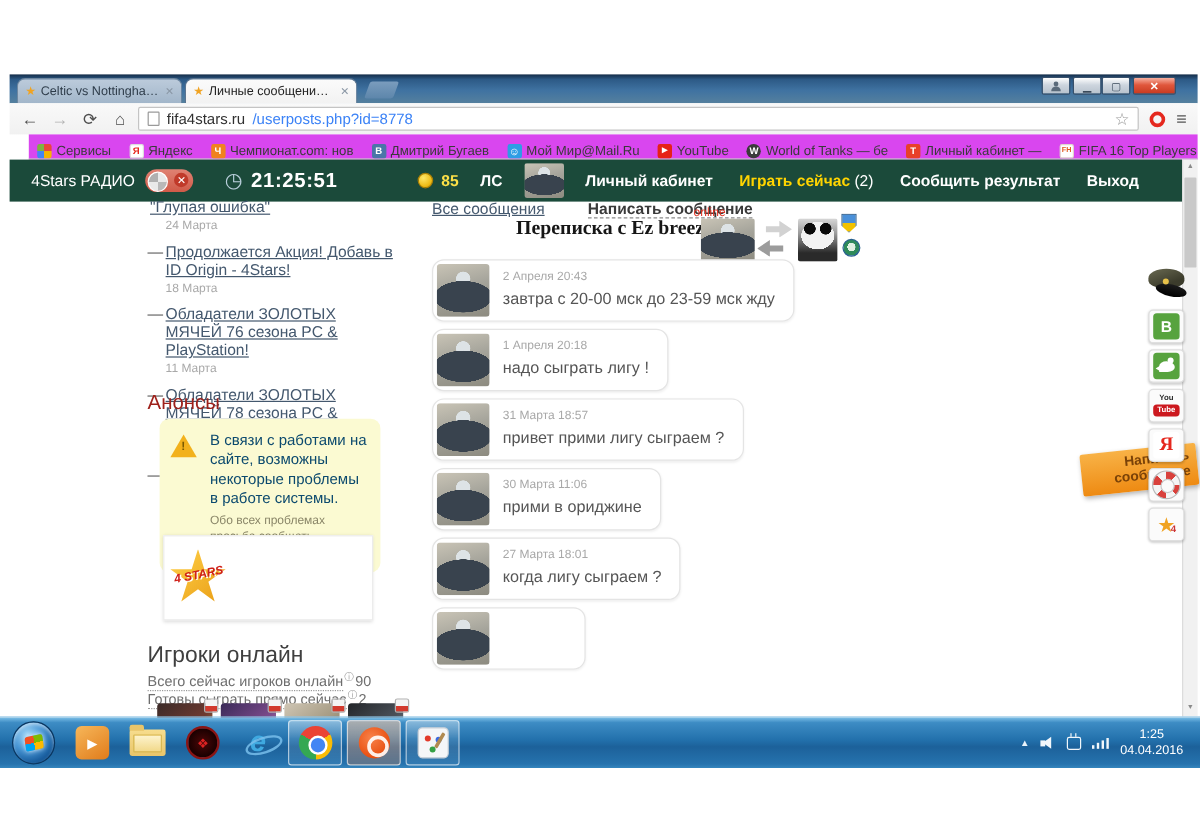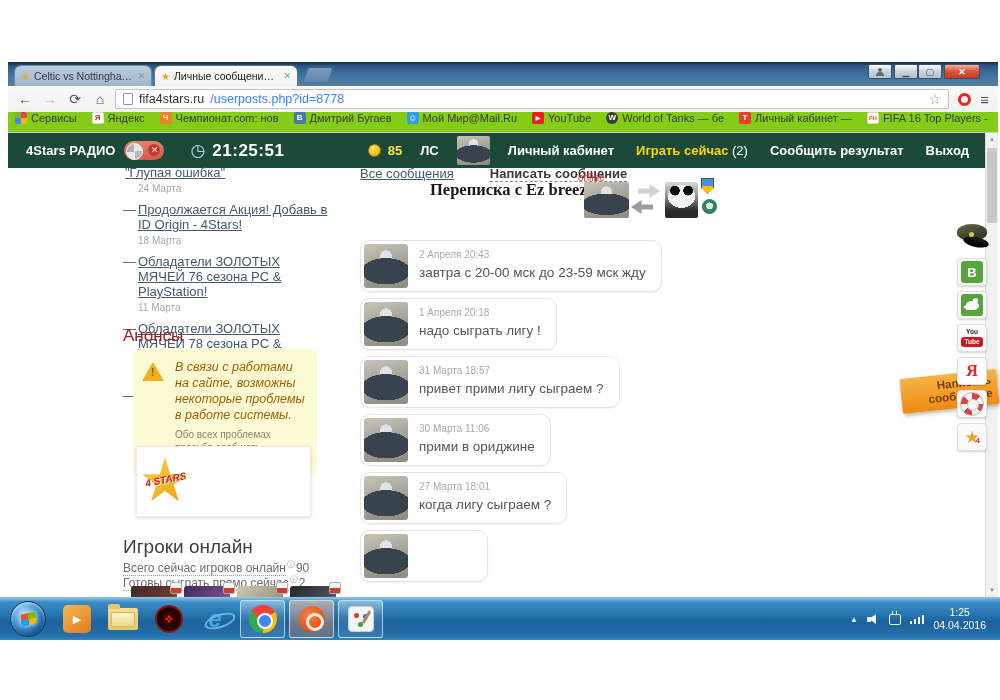--- a/index.html
+++ b/index.html
@@ -34,57 +34,57 @@
   .navbtn{font-size:14px;color:#4d4d4d;width:20px;text-align:center;line-height:1;}
   .navbtn.fwd{color:#b3b3b3;}
   .urlbox{flex:1;height:20px;background:#fff;border:1px solid #c4c4c4;border-radius:2px;display:flex;align-items:center;padding:0 7px;gap:6px;font-size:12.5px;}
   .pageico{width:10px;height:12px;border:1px solid #9a9a9a;border-radius:1px;background:#fff;flex:none;}
   .url-domain{color:#303030;}
   .url-path{color:#3b82f6;}
   .urlstar{color:#9a9a9a;font-size:14px;margin-left:auto;}
   .opera-o{width:13px;height:13px;border:3px solid #e5281e;border-radius:50%;flex:none;margin:0 4px;}
   .menu-ham{font-size:15px;color:#555;margin-right:2px;}
 
-  .bmbar{position:absolute;left:0;top:50px;right:0;height:21px;background:#84cc16;border-bottom:1px solid #cccccc;
-    display:flex;align-items:flex-start;padding:0 7px;gap:15px;font-size:11px;color:#3a3a3a;overflow:hidden;}
+  .bmbar{position:absolute;left:16px;top:50px;right:0;height:21px;background:#d946ef;border-bottom:1px solid #cccccc;
+    display:flex;align-items:flex-end;padding:0 7px;gap:15px;font-size:11px;color:#3a3a3a;overflow:hidden;}
   .bm{display:flex;align-items:center;gap:4px;white-space:nowrap;flex:none;}
   .bmi{width:12px;height:12px;border-radius:2px;display:inline-flex;align-items:center;justify-content:center;
     font-size:8px;color:#fff;font-weight:bold;flex:none;line-height:1;}
   .ic-apps{background:conic-gradient(#e8453c 0 25%,#f4b400 0 50%,#4285f4 0 75%,#7cb342 0);}
   .ic-ya{background:#fff;border:1px solid #ddd;color:#e5281e;}.ic-ya::before{content:"Я";}
   .ic-champ{background:#f0821e;}.ic-champ::before{content:"Ч";}
   .ic-vk{background:#4a76a8;}.ic-vk::before{content:"В";}
   .ic-mail{background:#2e9de5;font-size:9px;}.ic-mail::before{content:"☺";}
   .ic-yt{background:#e62117;font-size:6px;}.ic-yt::before{content:"▶";}
   .ic-wot{background:#3b3b3b;border-radius:50%;}.ic-wot::before{content:"W";}
   .ic-t{background:#e8402a;}.ic-t::before{content:"Т";}
   .ic-fh{background:#fff;border:1px solid #e0d5cc;color:#e05a20;font-size:6px;}.ic-fh::before{content:"FH";}
 
   
   .ghead{position:absolute;left:0;top:71px;right:13px;height:35px;background:#1b4a3a;display:flex;align-items:center;color:#fff;}
-  .brand{margin-left:18px;font-weight:bold;font-size:13px;flex:none;}
+  .brand{margin-left:18px;font-weight:normal;font-size:13px;flex:none;}
   .radio-pill{margin-left:9px;width:40px;height:19px;background:linear-gradient(#e08273,#d05a48);border-radius:10px;position:relative;flex:none;}
   .radio-pill::before{content:"";position:absolute;left:2px;top:2px;width:15px;height:15px;border-radius:50%;
     background:conic-gradient(#e9e9e9 0 25%,#b9b9b9 0 50%,#e9e9e9 0 75%,#b0b0b0 0);border:1px solid #fff;}
   .radio-pill::after{content:"✕";position:absolute;right:4px;top:3px;font-size:9px;color:#fff;background:#c03a2a;border-radius:50%;width:12px;height:12px;line-height:12px;text-align:center;}
   .clockwrap{margin-left:26px;display:flex;align-items:center;gap:7px;flex:none;}
   .clock-ico{font-size:17px;color:#b9cfdb;line-height:1;}
   .clock-txt{font-size:17px;font-weight:bold;letter-spacing:.5px;}
   .gspacer{flex:1;}
   .coin{width:13px;height:13px;border-radius:50%;background:radial-gradient(circle at 35% 30%,#ffe868,#eebc16 65%,#c08a08);border:1px solid #a97f06;flex:none;}
   .coins-num{color:#fde047;font-weight:bold;font-size:13px;margin:0 18px 0 7px;}
   .ls-link{font-weight:bold;font-size:13px;margin-right:18px;}
   .havatar{width:33px;height:29px;border-radius:2px;margin-right:18px;flex:none;
     background:radial-gradient(ellipse 55% 30% at 50% 62%,#39434e 0 99%,transparent 100%),
                radial-gradient(circle at 50% 28%,#dde3e6 0 18%,transparent 19%),
                linear-gradient(165deg,#c9c4b6 0%,#a5a49b 45%,#8d8b80 100%);}
   .hnav{font-weight:bold;font-size:13px;margin-right:22px;white-space:nowrap;flex:none;}
   .hnav.play{color:#ffd400;}
   .hnav.play .cnt{color:#fff;font-weight:normal;}
-  .hnav.exit{margin-right:16px;}
+  .hnav.exit{margin-right:36px;}
 
   
   .scrollbar{position:absolute;right:0;top:71px;width:13px;bottom:0;background:#f1f1f1;border-left:1px solid #dcdcdc;}
   .sb-up,.sb-dn{position:absolute;left:0;right:0;height:13px;color:#8a8a8a;font-size:6px;text-align:center;line-height:13px;}
   .sb-up{top:0;}.sb-dn{bottom:0;}
   .sb-thumb{position:absolute;left:1px;right:1px;top:15px;height:75px;background:#c9c9c9;border-radius:1px;}
 
   
   .news-list{position:absolute;left:123px;top:165px;width:205px;}
   .news-title{font-size:13px;line-height:15px;padding-left:15px;text-indent:-15px;}
@@ -94,21 +94,21 @@
   .blog-row{font-size:13px;padding-left:15px;text-indent:-15px;margin-top:2px;}
   .blog-row .dash{color:#555;margin-right:2px;}
   .blog-row a{color:#44586e;font-weight:bold;text-decoration:underline;cursor:pointer;}
 
   .announce-h{position:absolute;left:123px;top:326px;font-size:17px;color:#9e211b;}
   .announce-box{position:absolute;left:133px;top:349px;width:184px;background:#fbfad2;border-radius:8px;
     padding:10px 8px 10px 9px;display:flex;gap:11px;}
   .warn-tri{position:relative;width:0;height:0;border-left:11px solid transparent;border-right:11px solid transparent;
     border-bottom:19px solid #f2b11c;flex:none;margin-top:3px;}
   .warn-tri::after{content:"!";position:absolute;left:-2px;top:5px;font-size:10px;font-weight:bold;color:#7a5a00;}
-  .announce-main{font-size:12.5px;color:#a16207;line-height:16px;font-style:italic;}
+  .announce-main{font-size:12.5px;color:#0c4a6e;line-height:16px;}
   .announce-note{font-size:10px;color:#8a8668;margin-top:5px;line-height:13px;}
 
   .radio-banner{position:absolute;left:136px;top:446px;width:175px;height:71px;background:#fff;
     border:1px solid #ececec;box-shadow:0 1px 3px rgba(0,0,0,.15);display:flex;align-items:center;}
   .radio-star{position:relative;width:54px;height:54px;flex:none;margin-left:1px;}
   .star-shape{position:absolute;left:3px;top:3px;width:48px;height:48px;
     background:linear-gradient(135deg,#ffd24a,#e89a12);
     clip-path:polygon(50% 0%,61% 35%,98% 35%,68% 57%,79% 91%,50% 70%,21% 91%,32% 57%,2% 35%,39% 35%);}
   .star-label{position:absolute;top:19px;left:7px;color:#cf1f18;font-size:10px;font-weight:bold;font-style:italic;
     transform:rotate(-11deg);text-shadow:1px 1px 0 #fff;white-space:nowrap;}
@@ -149,21 +149,21 @@
     background:radial-gradient(circle at 30% 24%,#0a0a0a 0 13%,transparent 14%),
                radial-gradient(circle at 70% 24%,#0a0a0a 0 13%,transparent 14%),
                radial-gradient(ellipse 42% 32% at 50% 40%,#f2f2f2 0 99%,transparent 100%),
                linear-gradient(180deg,#d8d8d8 0%,#9a9a9a 35%,#2a2a2a 80%);}
   .badge-shield{position:absolute;left:125px;top:6px;width:13px;height:16px;
     background:linear-gradient(#4a90d9 50%,#f2c200 50%);border:1px solid #2a5a8a;
     clip-path:polygon(0 0,100% 0,100% 62%,50% 100%,0 62%);}
   .badge-round{position:absolute;left:126px;top:27px;width:15px;height:15px;border-radius:50%;
     background:radial-gradient(circle at 50% 45%,#dff0e0 0 35%,#2e8a5a 36% 70%,#2e6aa0 71%);border:1px solid #28608e;}
 
-  .messages{position:absolute;left:360px;top:240px;}
+  .messages{position:absolute;left:360px;top:216px;}
   .msg-card{display:table;min-width:128px;background:#fff;border:1px solid #e4e4e4;border-radius:10px;
     padding:3px;margin-bottom:6px;box-shadow:0 1px 2px rgba(0,0,0,.06);}
   .msg-inner{display:flex;gap:11px;}
   .msg-avatar{width:44px;height:44px;border-radius:3px;flex:none;}
   .avatar-photo{background:radial-gradient(ellipse 55% 30% at 50% 62%,#39434e 0 99%,transparent 100%),
                radial-gradient(circle at 50% 28%,#dde3e6 0 15%,transparent 16%),
                linear-gradient(165deg,#c9c4b6 0%,#a5a49b 45%,#8d8b80 100%);}
   .msg-body{padding:5px 12px 0 0;}
   .msg-date{font-size:10px;color:#a8a8a8;}
   .msg-text{font-size:13.5px;color:#555;margin-top:5px;white-space:nowrap;}

